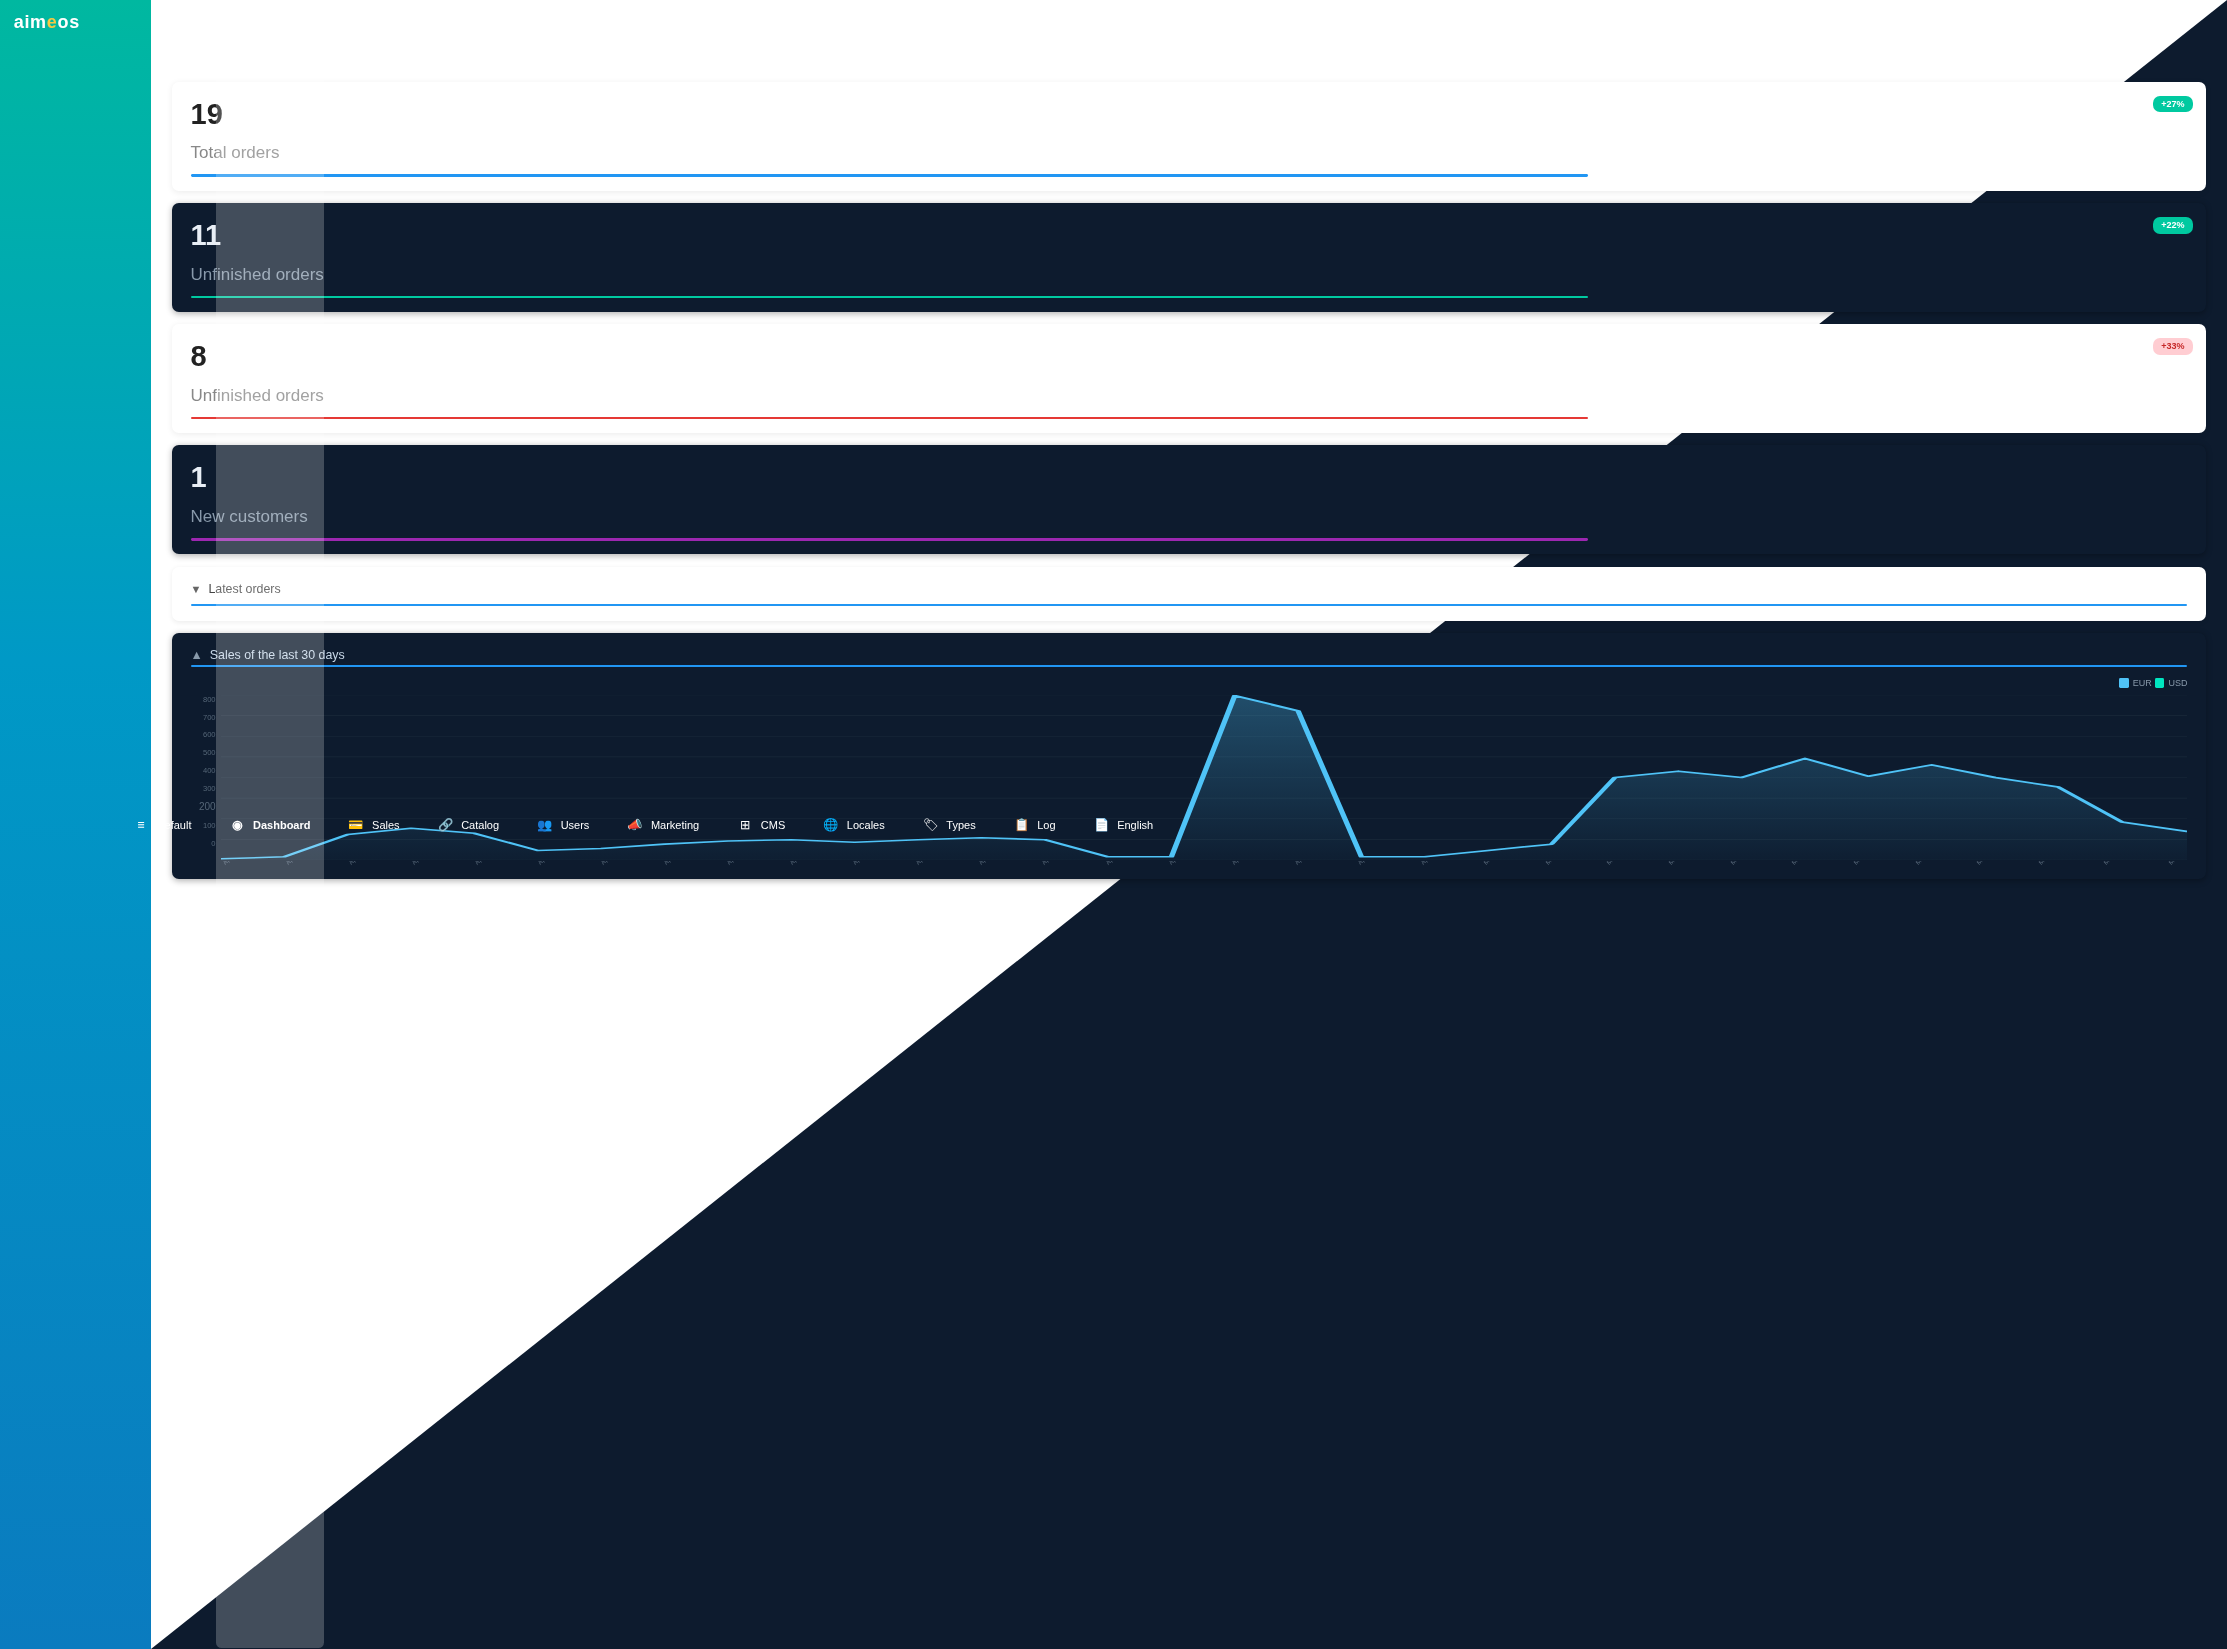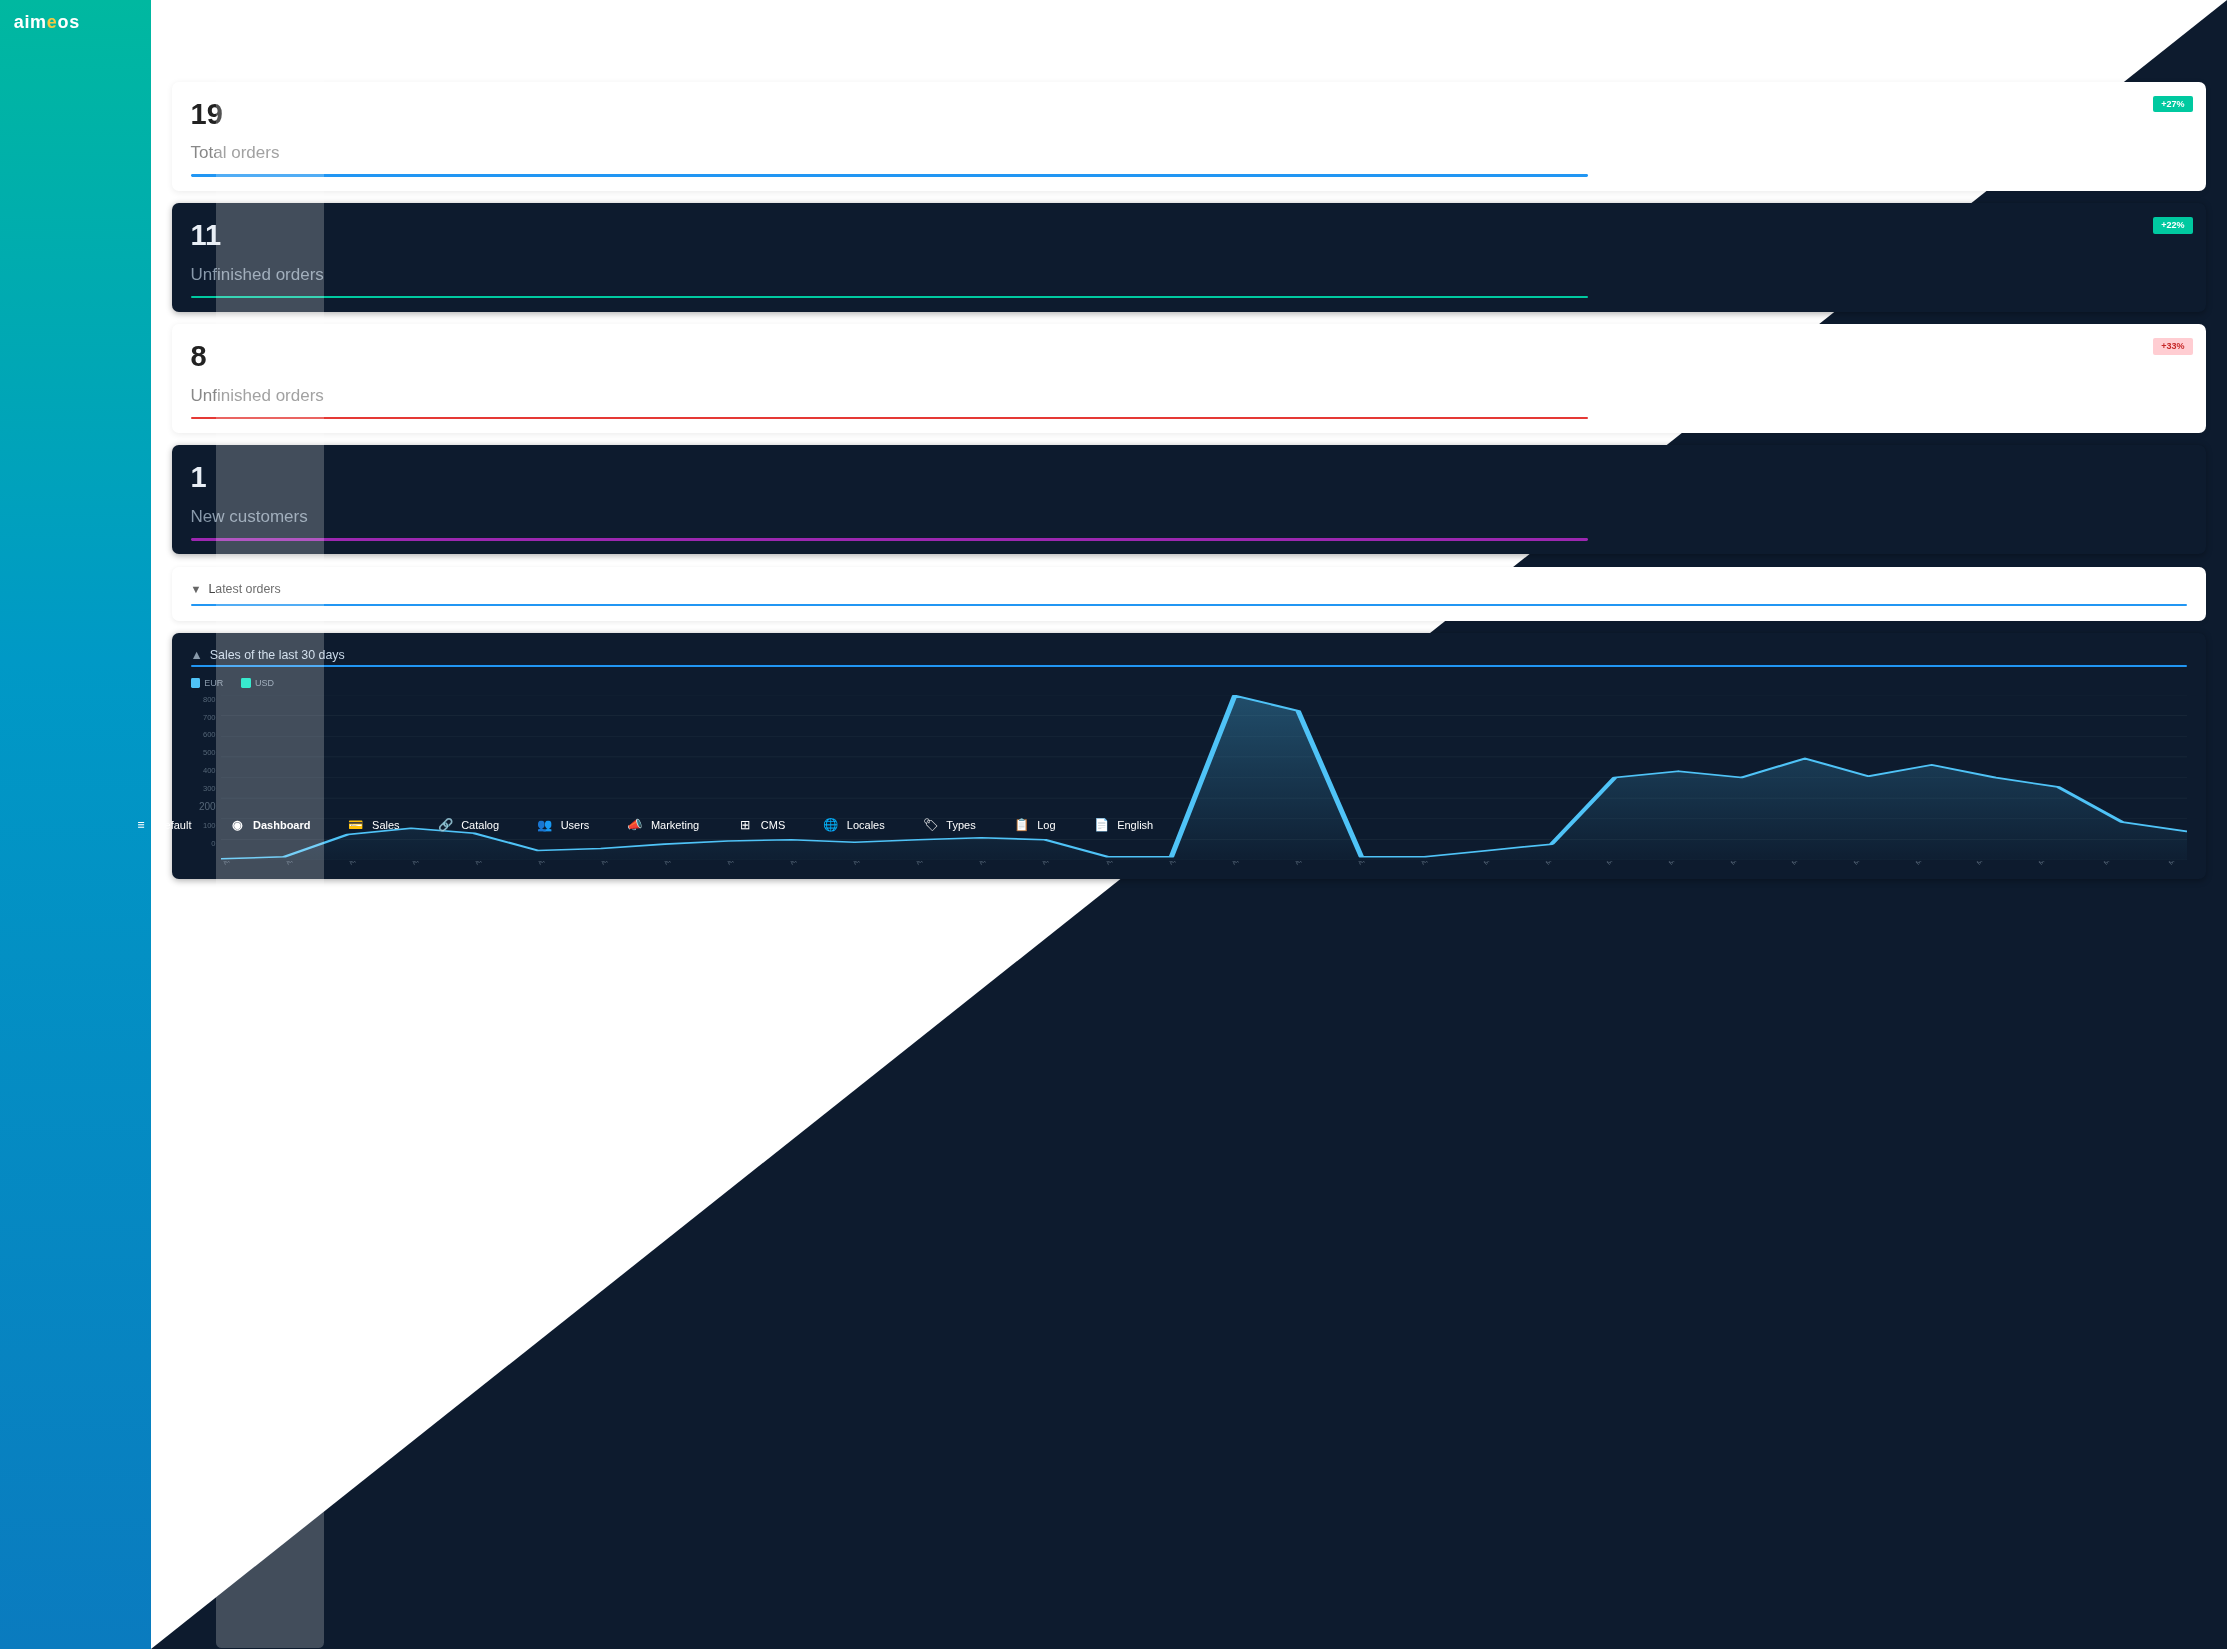--- a/index.html
+++ b/index.html
@@ -124,21 +124,21 @@
     .stat-bar.blue { background: #2196f3; }
     .stat-bar.green { background: #00c9a0; }
     .stat-bar.red { background: #e53935; }
     .stat-bar.purple { background: #9c27b0; }
 
     .stat-badge {
       position: absolute;
       top: 13.7px;
       right: 13.7px;
       padding: 3.4px 8.2px;
-      border-radius: 2px;
+      border-radius: 7px;
       font-size: 9px;
       font-weight: 600;
     }
     .stat-badge.positive { background: #00c9a0; color: white; }
     .stat-badge.warning { background: #ffcdd2; color: #c62828; }
 
     
     .panel {
       background: white;
       border-radius: 6.9px;
@@ -179,23 +179,23 @@
       margin-bottom: 2.7px;
     }
     .chart-panel-divider {
       height: 2.1px;
       background: #2196f3;
       border-radius: 1.4px;
       margin-bottom: 11px;
     }
     .chart-legend {
       display: flex;
-      justify-content: flex-start;
+      justify-content: flex-end;
       align-items: center;
-      gap: 18px;
+      gap: 3px;
       margin-bottom: 6.9px;
     }
     .legend-item { display: flex; align-items: center; gap: 4.1px; font-size: 9px; color: #8899aa; }
     .legend-dot { width: 9.6px; height: 9.6px; border-radius: 1.4px; }
     .legend-dot.eur { background: #4fc3f7; }
     .legend-dot.usd { background: #00e5c0; }
 
     
     .chart-container { position: relative; }
     .y-label { font-size: 7.6px; color: #556677; width: 25px; text-align: right; }

